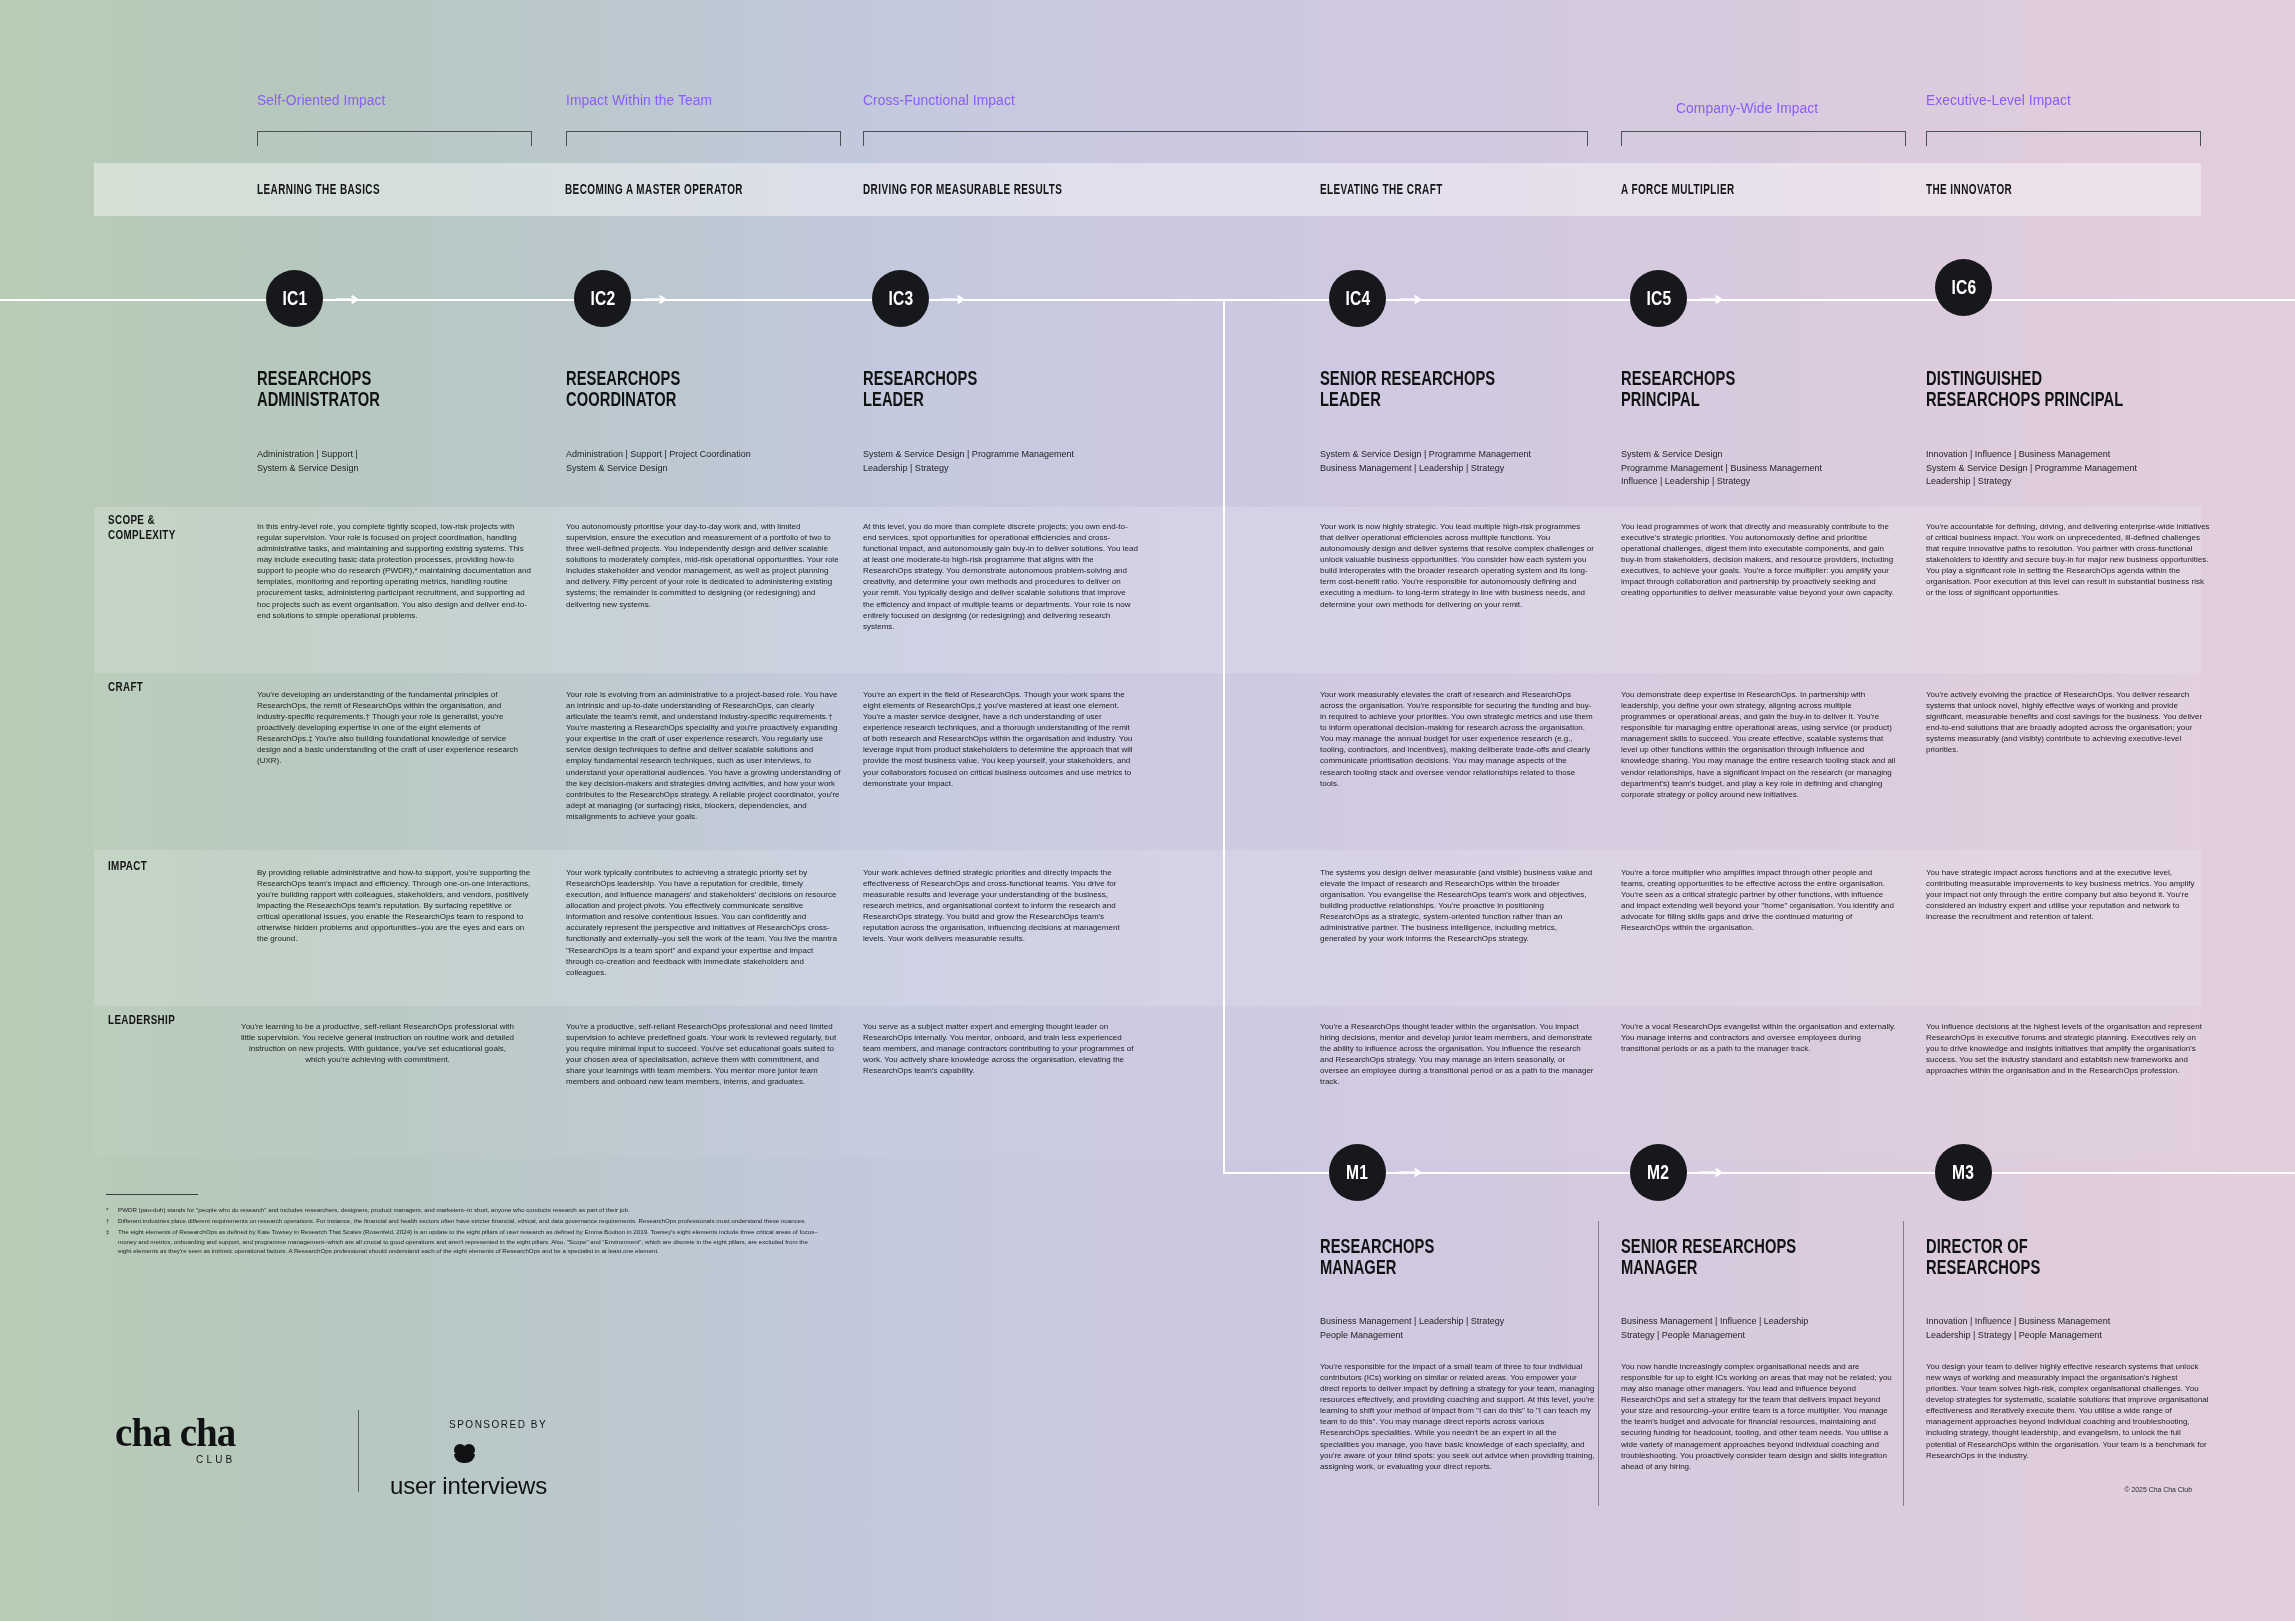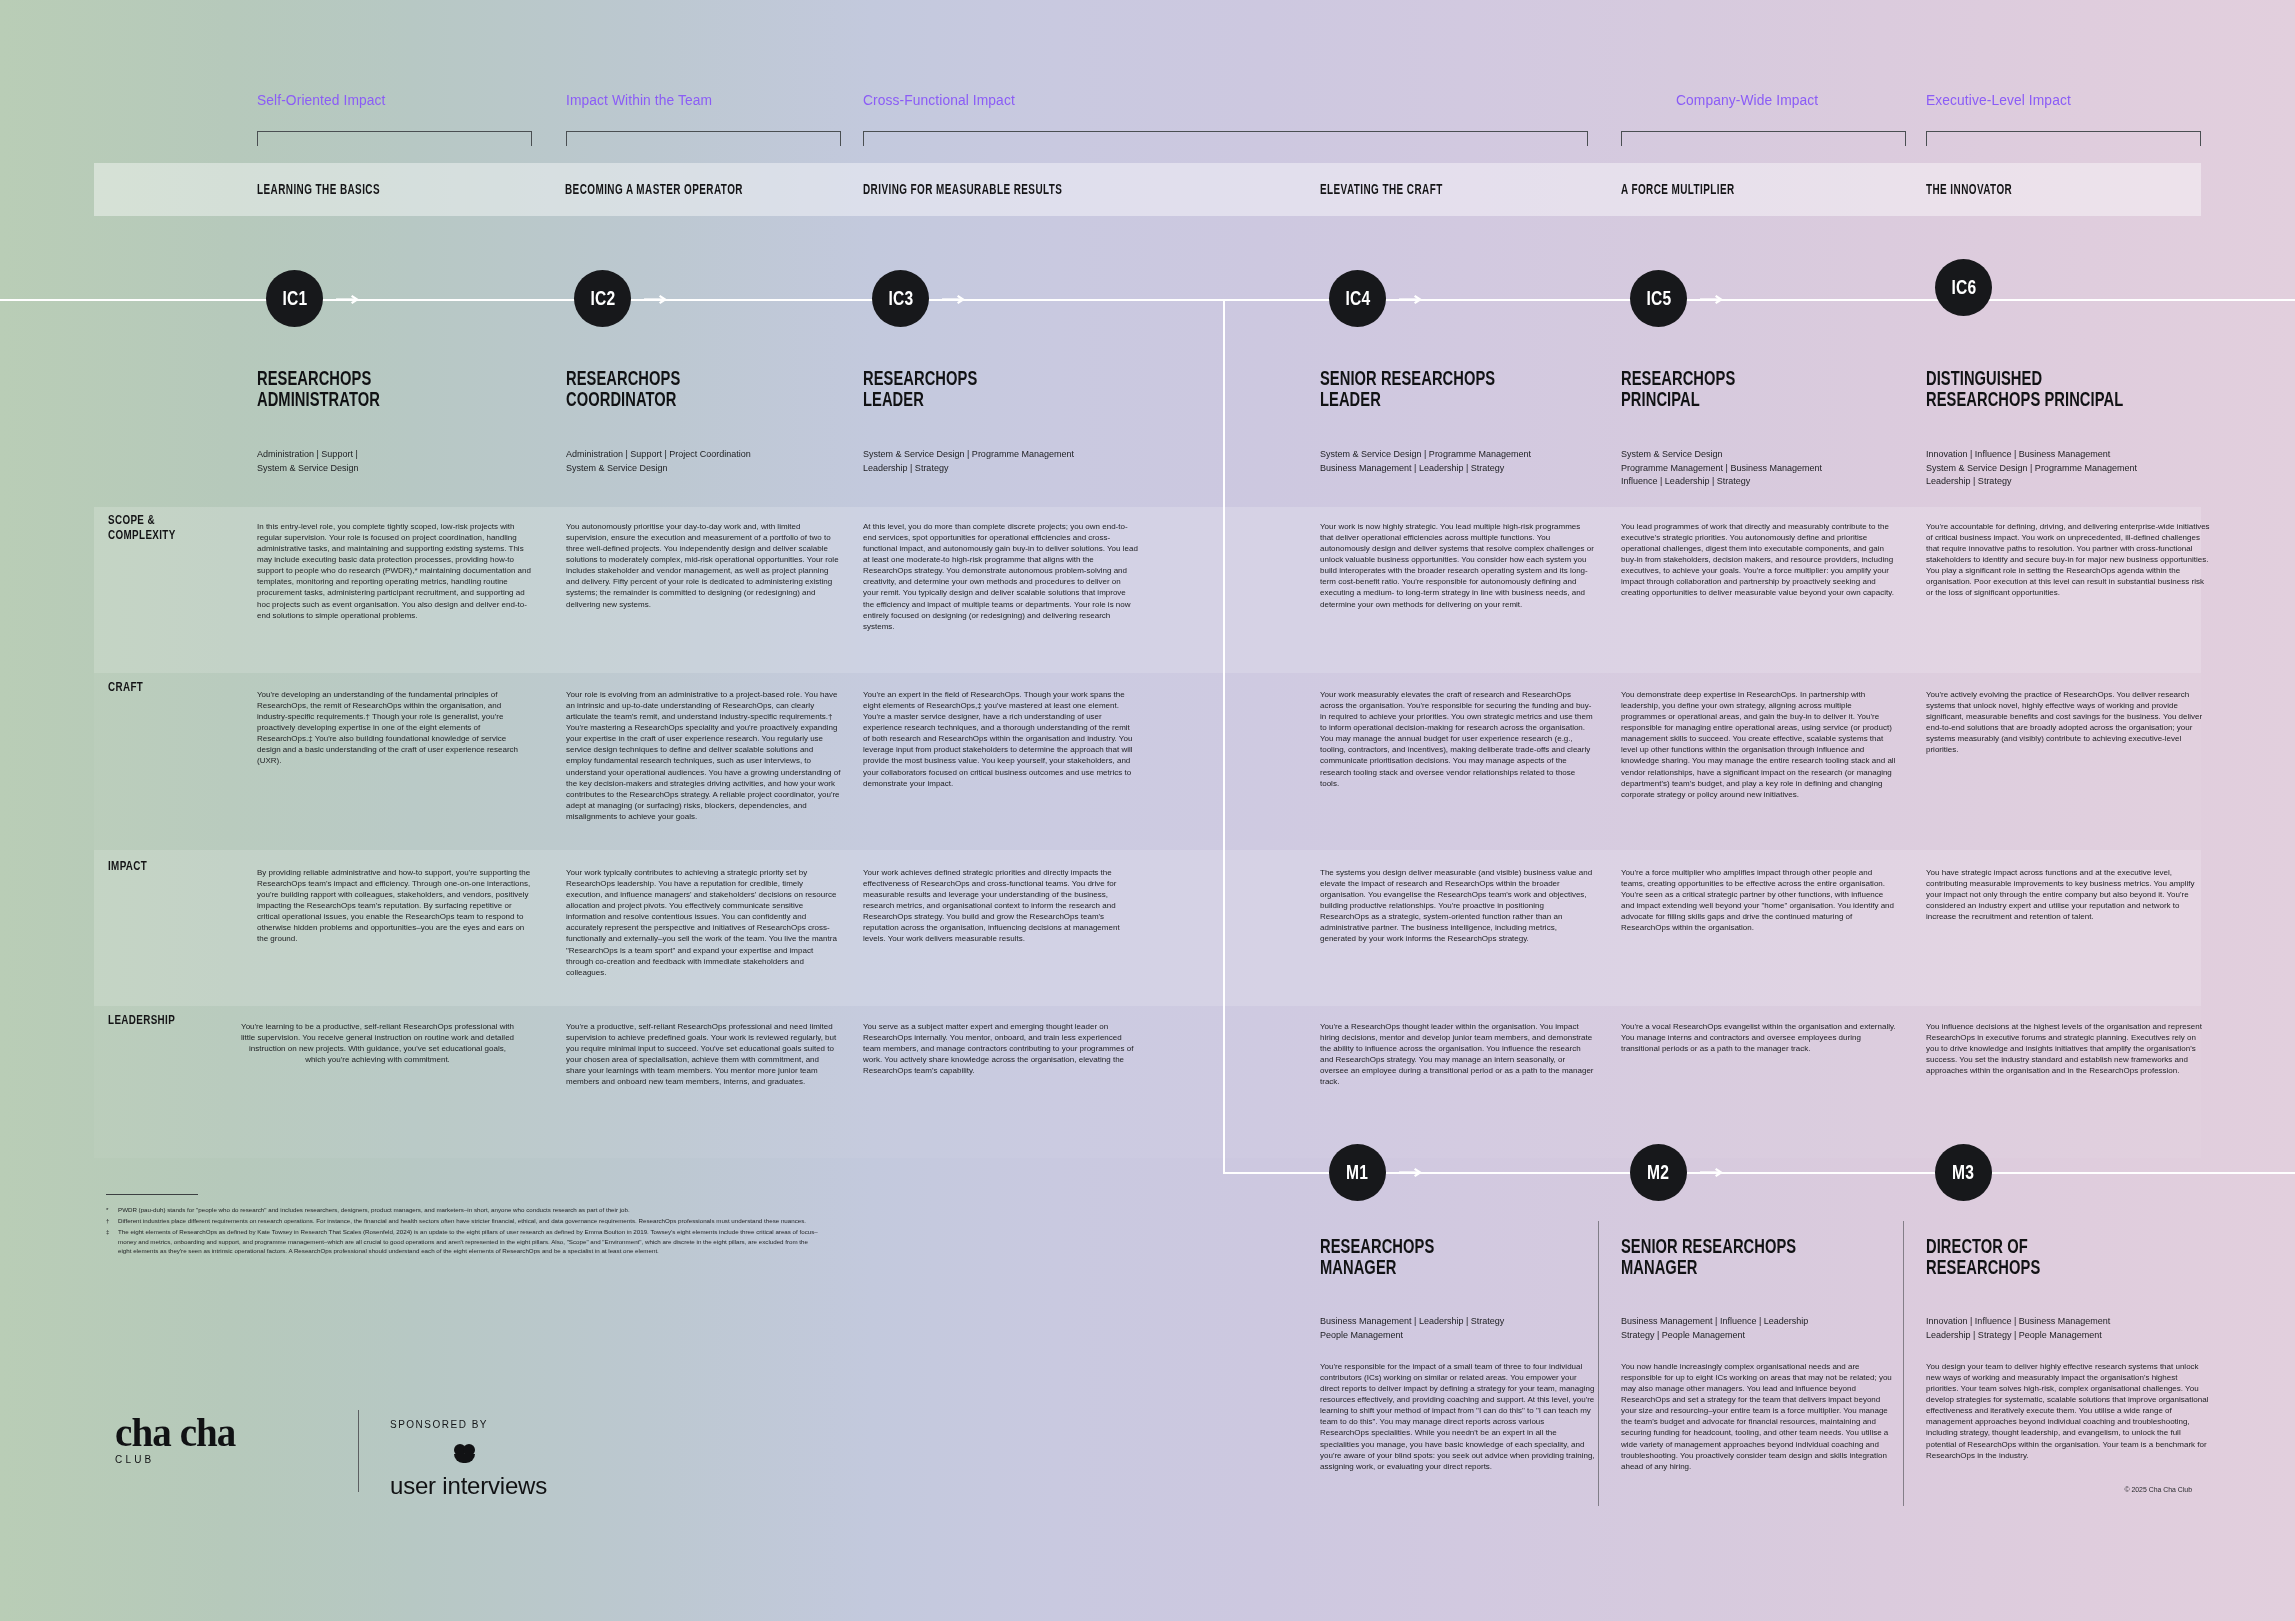--- a/index.html
+++ b/index.html
@@ -120,21 +120,21 @@
   
   #footnotes { position:absolute; left:106px; top:1194px; width:716px; }
   .fn-rule { width:92px; height:0.9px; background:#3c3f42; margin-bottom:10px; }
   .fn {
     display:flex; font-size:6.2px; line-height:1.55; color:#1d1e21;
     margin-bottom:1.4px;
   }
   .fn-mark { width:12px; flex:none; }
 
   
-  #footer { position:absolute; left:115px; top:1414px; width:643px; height:87px; }
+  #footer { position:absolute; left:115px; top:1414px; width:643px; height:87px;text-align:right; }
   .logo-wrap { position:absolute; left:0; top:0; }
   .logo-chacha {
     font-size:39px; font-weight:700; letter-spacing:-0.9px;
     color:#111214; line-height:.95;
     font-family:"Liberation Serif", serif;
   }
   .logo-club {
     font-size:10px; letter-spacing:3.2px; color:#111214;
     margin-top:2.8px; font-family:"Liberation Sans", sans-serif;
   }
@@ -158,21 +158,21 @@
 <div class="stripe a" style="top:850px;height:156px;"></div>
 <div class="stripe b" style="top:1006px;height:152px;"></div>
 
 <div id="phases">
     <div class="phase-title" style="position: absolute; left: 257px; top: 93px;">Self-Oriented Impact</div>
     <div class="bracket" style="left: 257px; top: 131px; width: 275px;"></div>
     <div class="phase-title" style="position: absolute; left: 566px; top: 93px;">Impact Within the Team</div>
     <div class="bracket" style="left: 566px; top: 131px; width: 275px;"></div>
     <div class="phase-title" style="position: absolute; left: 863px; top: 93px;">Cross-Functional Impact</div>
     <div class="bracket" style="left: 863px; top: 131px; width: 725px;"></div>
-    <div class="phase-title" style="position: absolute; left: 1676px; top: 93px;">Company-Wide Impact</div>
+    <div class="phase-title" style="position: absolute; left: 1676px; top: 101px;">Company-Wide Impact</div>
     <div class="bracket" style="left: 1621px; top: 131px; width: 285px;"></div>
     <div class="phase-title" style="position: absolute; left: 1926px; top: 93px;">Executive-Level Impact</div>
     <div class="bracket" style="left: 1926px; top: 131px; width: 275px;"></div>
   </div>
 
 <div id="stage-band">
     <div class="stage-label" style="left: 163px;">LEARNING THE BASICS</div>
     <div class="stage-label" style="left: 471px;">BECOMING A MASTER OPERATOR</div>
     <div class="stage-label" style="left: 769px;">DRIVING FOR MEASURABLE RESULTS</div>
     <div class="stage-label" style="left: 1226px;">ELEVATING THE CRAFT</div>

